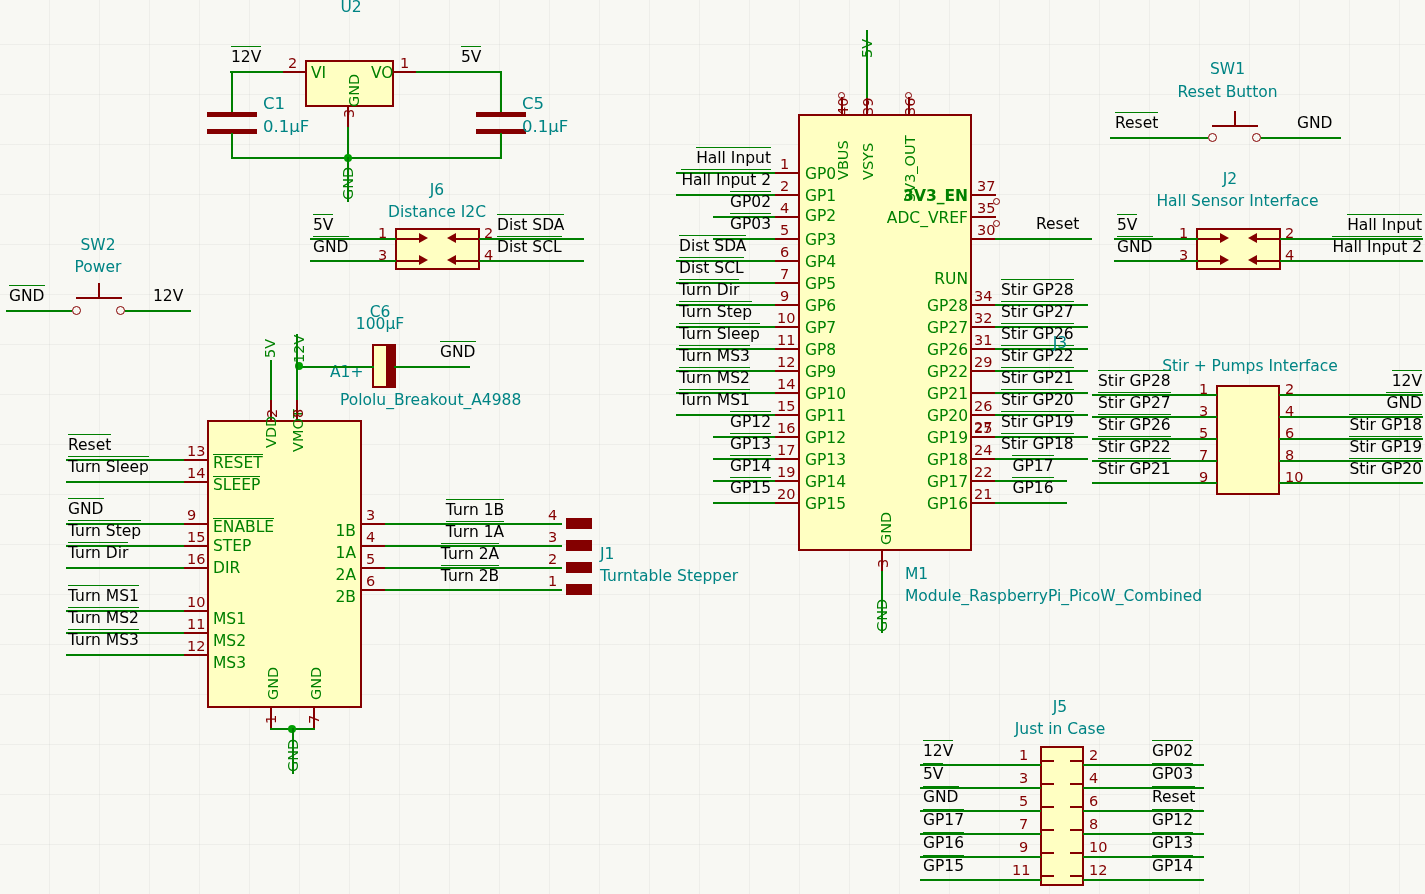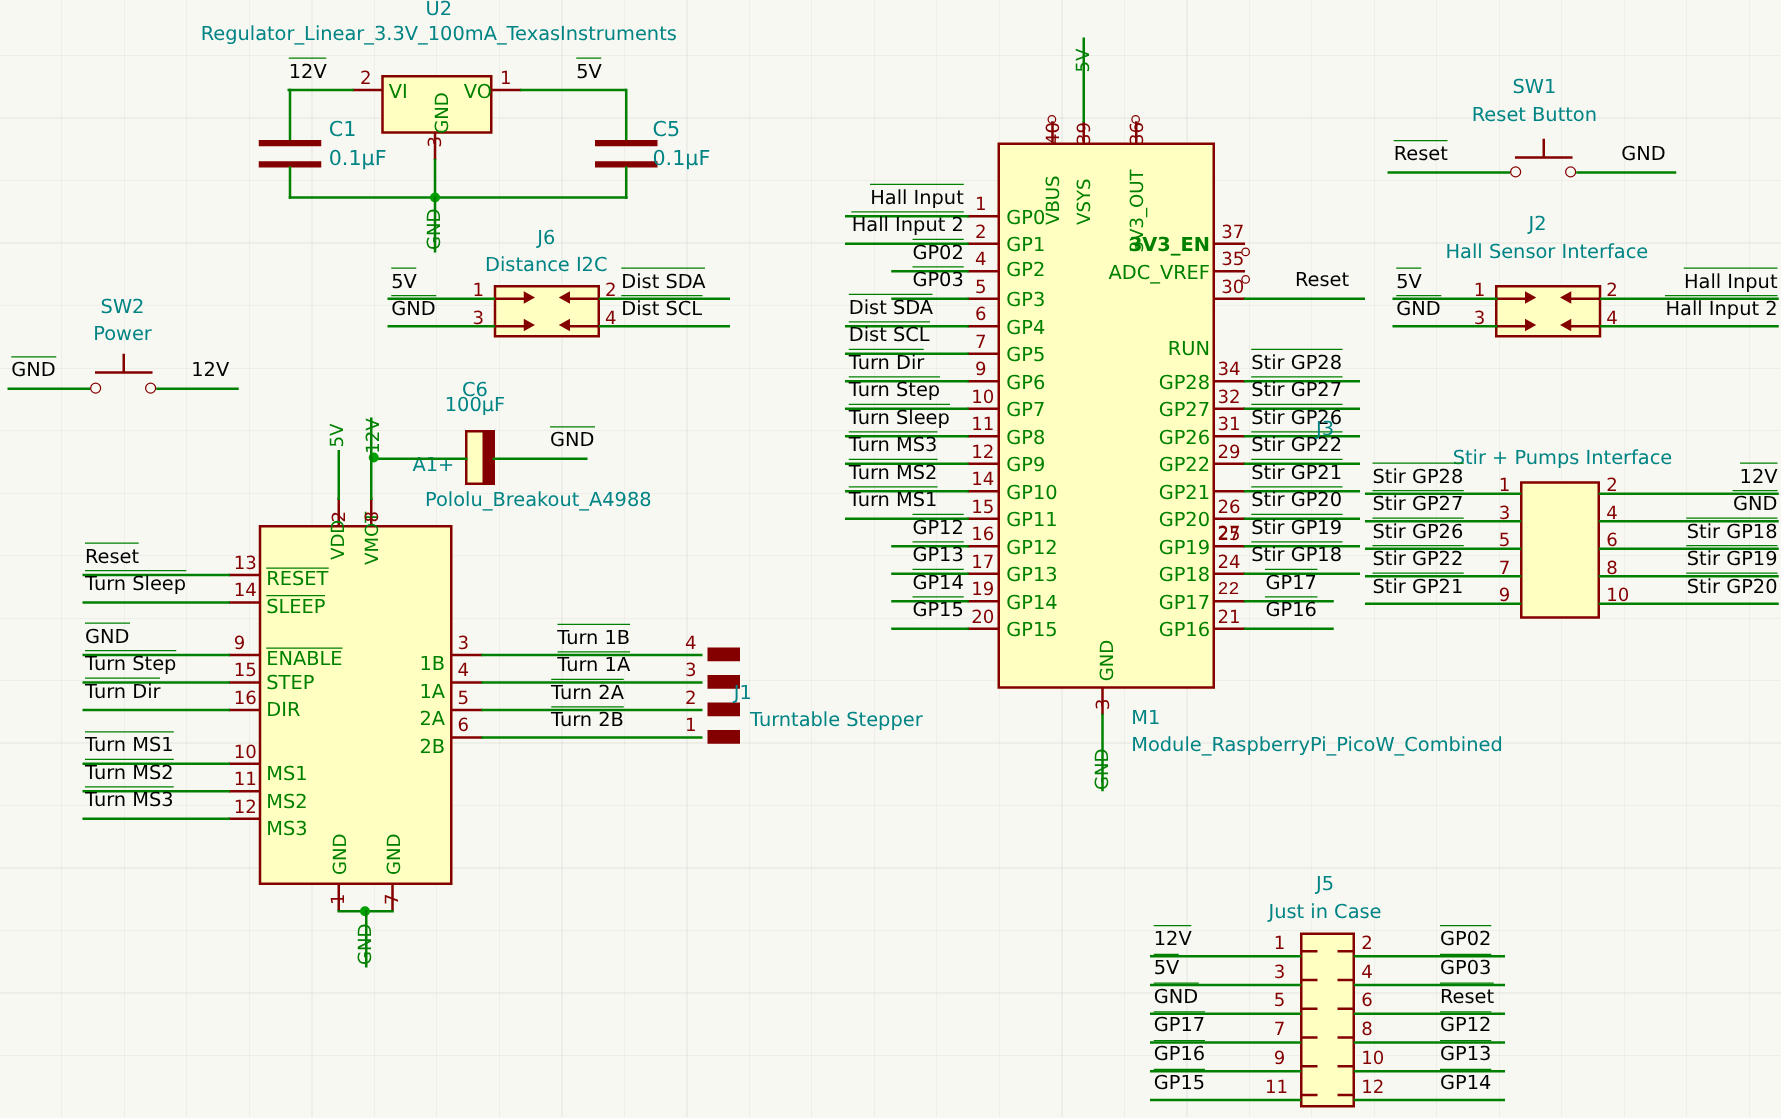--- a/index.html
+++ b/index.html
@@ -43,21 +43,20 @@
   .conn-pad{position:absolute;background:#840000;}
   .tri{position:absolute;width:0;height:0;border-style:solid;}
   .gndstem{position:absolute;background:#008000;width:1.6px;}
 </style>
 </head>
 <body>
 
 <div id="sheet">
 
   <div class="t f15 green ctr" style="left:206px;top:0px;width:290px;">U2</div>
-  <div class="t f15 green ctr" style="left:151px;top:20px;width:400px;">Regulator_Linear_3.3V_100mA_TexasInstruments</div>
 
   <div class="body" style="left:305px;top:60px;width:89px;height:47px;"></div>
   <div class="t f15 pinname" style="left:311px;top:66px;">VI</div>
   <div class="t f15 pinname" style="left:371px;top:66px;">VO</div>
   <div class="t f14 pinname rot" style="left:347px;top:107px;">GND</div>
 
   <div class="p ph" style="left:282px;top:71px;width:24px;"></div>
   <div class="p ph" style="left:393px;top:71px;width:24px;"></div>
   <div class="p pv" style="left:347px;top:106px;height:22px;"></div>
   <div class="t f14 pinnum" style="left:288px;top:56px;">2</div>
@@ -233,21 +232,21 @@
   <div class="t f14 pinname rot" style="left:286px;top:772px;">GND</div>
 
   <div class="conn-pad" style="left:566px;top:518px;width:26px;height:11px;"></div>
   <div class="conn-pad" style="left:566px;top:540px;width:26px;height:11px;"></div>
   <div class="conn-pad" style="left:566px;top:562px;width:26px;height:11px;"></div>
   <div class="conn-pad" style="left:566px;top:584px;width:26px;height:11px;"></div>
   <div class="t f14 pinnum" style="left:548px;top:508px;">4</div>
   <div class="t f14 pinnum" style="left:548px;top:530px;">3</div>
   <div class="t f14 pinnum" style="left:548px;top:552px;">2</div>
   <div class="t f14 pinnum" style="left:548px;top:574px;">1</div>
-  <div class="t f15 green" style="left:587px;top:547px;">J1</div>
+  <div class="t f15 green" style="left:600px;top:547px;">J1</div>
   <div class="t f15 green" style="left:600px;top:569px;">Turntable Stepper</div>
 
   <div class="body" style="left:798px;top:114px;width:174px;height:437px;"></div>
   <div class="t f15 green" style="left:905px;top:567px;">M1</div>
   <div class="t f15 green" style="left:905px;top:589px;">Module_RaspberryPi_PicoW_Combined</div>
 
   <div class="p pv" style="left:841px;top:97px;height:18px;"></div>
   <div class="ucircle" style="left:838px;top:92px;"></div>
   <div class="t f14 pinnum rot" style="left:836px;top:116px;">40</div>
   <div class="t f14 pinname rot" style="left:836px;top:180px;">VBUS</div>
@@ -421,21 +420,21 @@
   <div class="nl" style="left:1001px;top:415px;"><span class="ovl">Stir GP19</span></div>
 
   <div class="p ph" style="left:971px;top:458px;width:25px;"></div>
   <div class="w wh" style="left:995px;top:458px;width:93px;"></div>
   <div class="t f14 pinnum" style="left:974px;top:443px;">24</div>
   <div class="t f15 pinname right" style="left:880px;top:453px;width:88px;">GP18</div>
   <div class="nl" style="left:1001px;top:437px;"><span class="ovl">Stir GP18</span></div>
 
   <div class="p ph" style="left:971px;top:480px;width:25px;"></div>
   <div class="w wh" style="left:995px;top:480px;width:72px;"></div>
-  <div class="t f14 pinnum" style="left:974px;top:465px;font-family:Liberation Mono, monospace;">22</div>
+  <div class="t f14 pinnum" style="left:974px;top:465px;">22</div>
   <div class="t f15 pinname right" style="left:880px;top:475px;width:88px;">GP17</div>
   <div class="nl ctr" style="left:1000px;top:459px;width:66px;"><span class="ovl">GP17</span></div>
 
   <div class="p ph" style="left:971px;top:502px;width:25px;"></div>
   <div class="w wh" style="left:995px;top:502px;width:72px;"></div>
   <div class="t f14 pinnum" style="left:974px;top:487px;">21</div>
   <div class="t f15 pinname right" style="left:880px;top:497px;width:88px;">GP16</div>
   <div class="nl ctr" style="left:1000px;top:481px;width:66px;"><span class="ovl">GP16</span></div>
 
   <div class="t f14 pinname rot" style="left:879px;top:545px;">GND</div>

